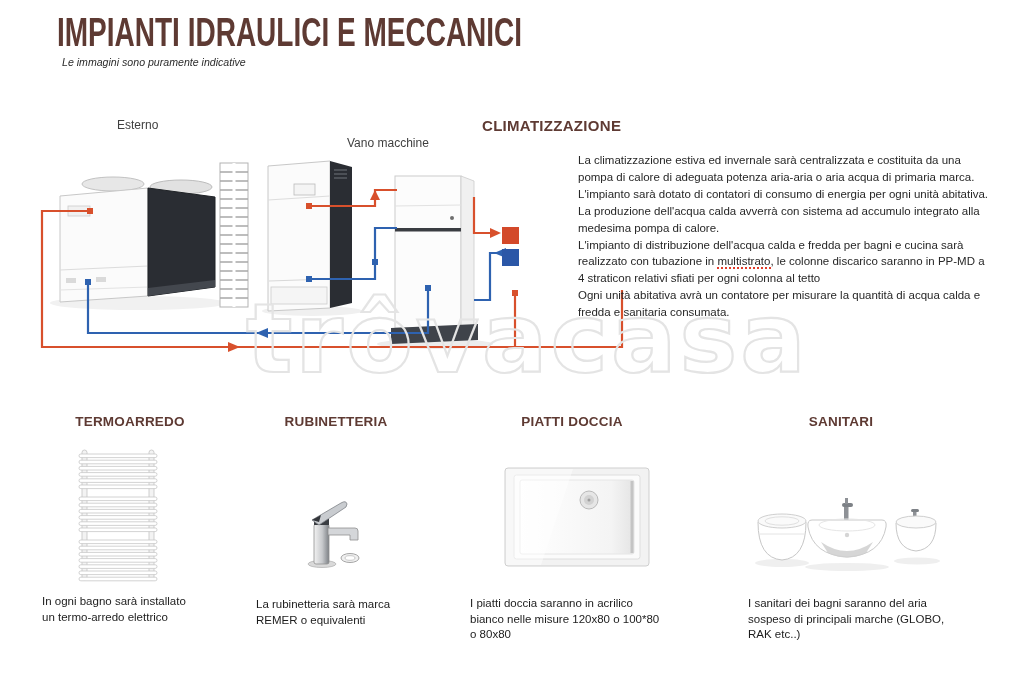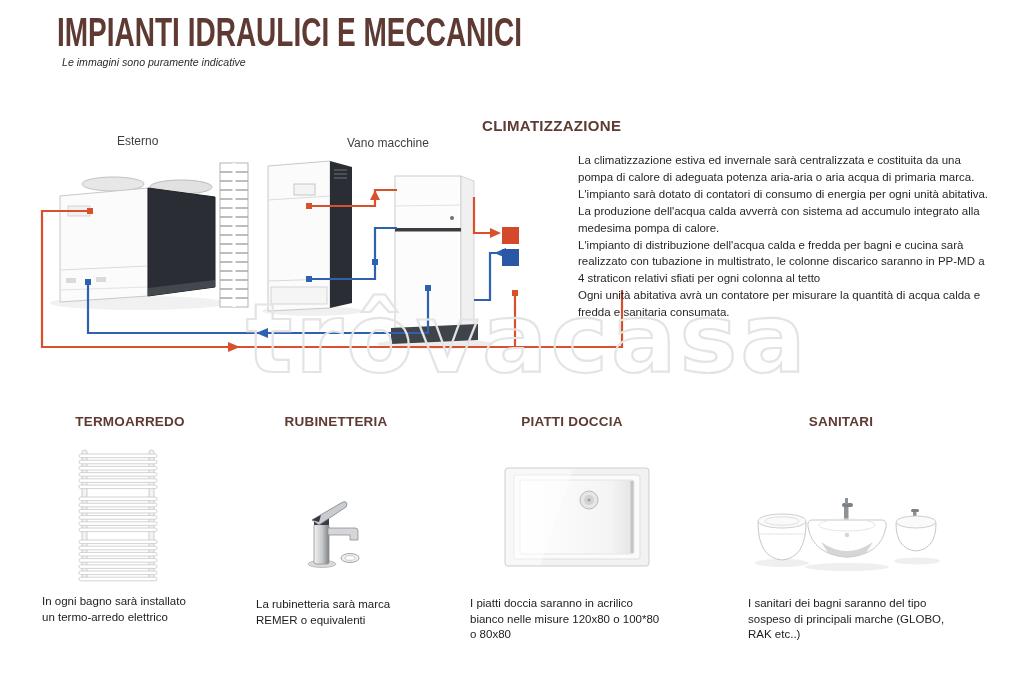--- a/index.html
+++ b/index.html
@@ -8,25 +8,25 @@
   .abs{position:absolute;}
 
   
   .title{left:57px;top:10px;font-size:40px;font-weight:bold;color:#5e3a33;white-space:nowrap;
          transform:scaleX(.70);transform-origin:left top;letter-spacing:0px;}
   .subtitle{left:62px;top:54px;font-size:10.6px;font-style:italic;color:#2b2b2b;line-height:16px;white-space:nowrap;}
 
   
   .clima-heading{left:482px;top:117px;font-size:15px;font-weight:bold;color:#5e3a33;letter-spacing:.3px;}
   .diagram-label{font-size:12px;color:#3f3f3f;}
-  .label-esterno{left:117px;top:134px;}
+  .label-esterno{left:117px;top:118px;}
   .label-vano{left:347px;top:136px;}
   .clima-body{left:578px;top:152px;width:414px;font-size:11.5px;line-height:16.9px;color:#272727;
               white-space:pre-line;}
-  .spellcheck{text-decoration-style:dotted;text-decoration-color:#e03b2a;
+  .spellcheck{text-decoration:underline;text-decoration-style:dotted;text-decoration-color:#e03b2a;
               text-decoration-thickness:2px;text-underline-offset:2px;}
 
   
   .sec-heading{top:414px;font-size:13.5px;font-weight:bold;color:#5e3a33;letter-spacing:.2px;text-align:center;}
   .sec-desc{font-size:11.5px;line-height:15.5px;color:#1c1c1c;white-space:pre-line;}
   .h-termoarredo{left:40px;width:180px;}
   .h-rubinetteria{left:250px;width:172px;}
   .h-piatti{left:465px;width:214px;}
   .h-sanitari{left:740px;width:202px;}
   .d-termoarredo{left:42px;top:594px;width:190px;}
@@ -223,17 +223,17 @@
   <div class="abs sec-heading h-piatti" style="z-index:2">PIATTI DOCCIA</div>
   <div class="abs sec-desc d-termoarredo" style="z-index:2">In ogni bagno sarà installato
 un termo-arredo  elettrico</div>
 
   <div class="abs sec-heading h-sanitari" style="z-index:2">SANITARI</div>
   <div class="abs sec-desc d-rubinetteria" style="z-index:2">La rubinetteria sarà marca
 REMER o equivalenti</div>
   <div class="abs sec-desc d-piatti" style="z-index:2">I piatti doccia saranno in acrilico
 bianco nelle misure 120x80 o 100*80
 o 80x80</div>
-  <div class="abs sec-desc d-sanitari" style="z-index:2">I sanitari dei bagni saranno  del tipo
+  <div class="abs sec-desc d-sanitari" style="z-index:2">I sanitari dei bagni saranno  del aria
 sospeso di principali marche (GLOBO,
 RAK etc..)</div>
 
 </div>
 
 </body></html>

